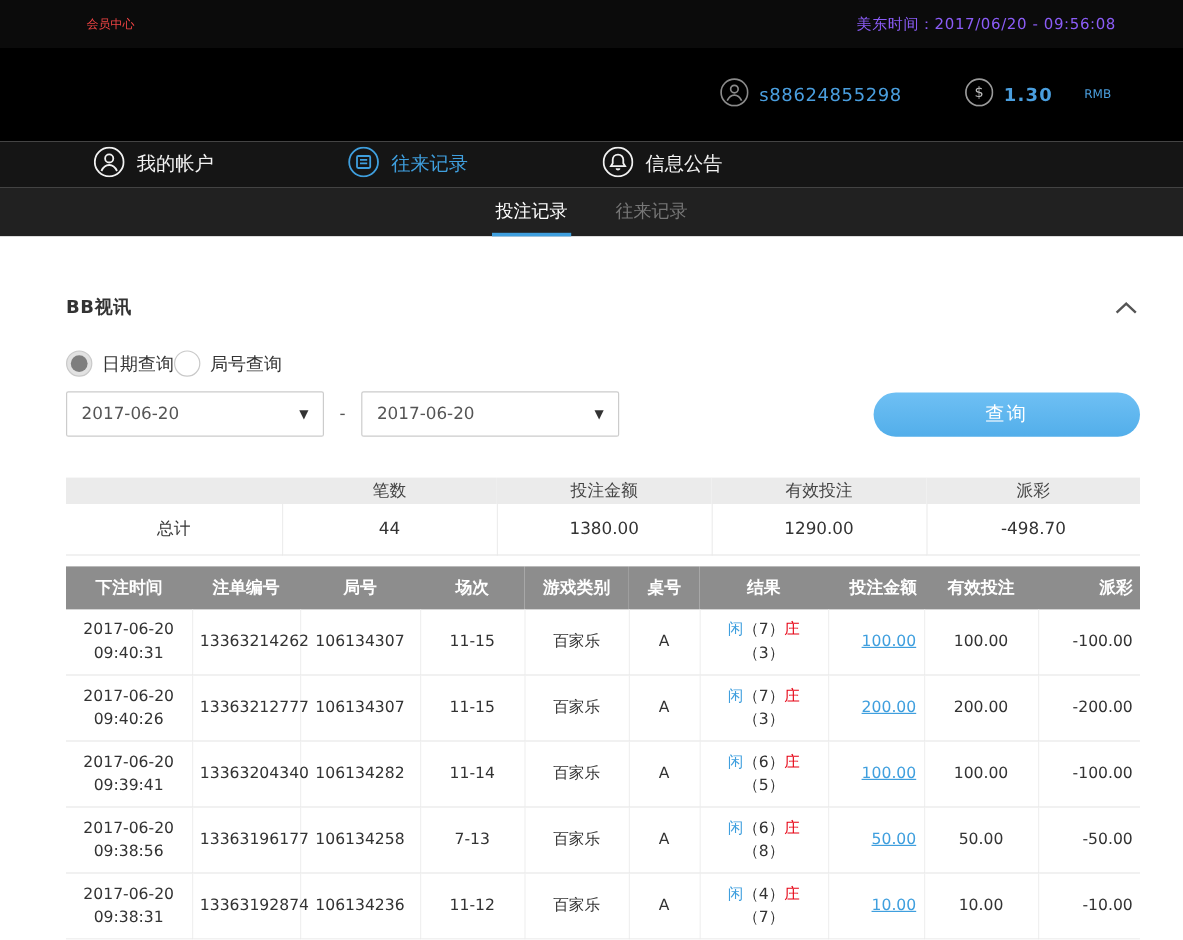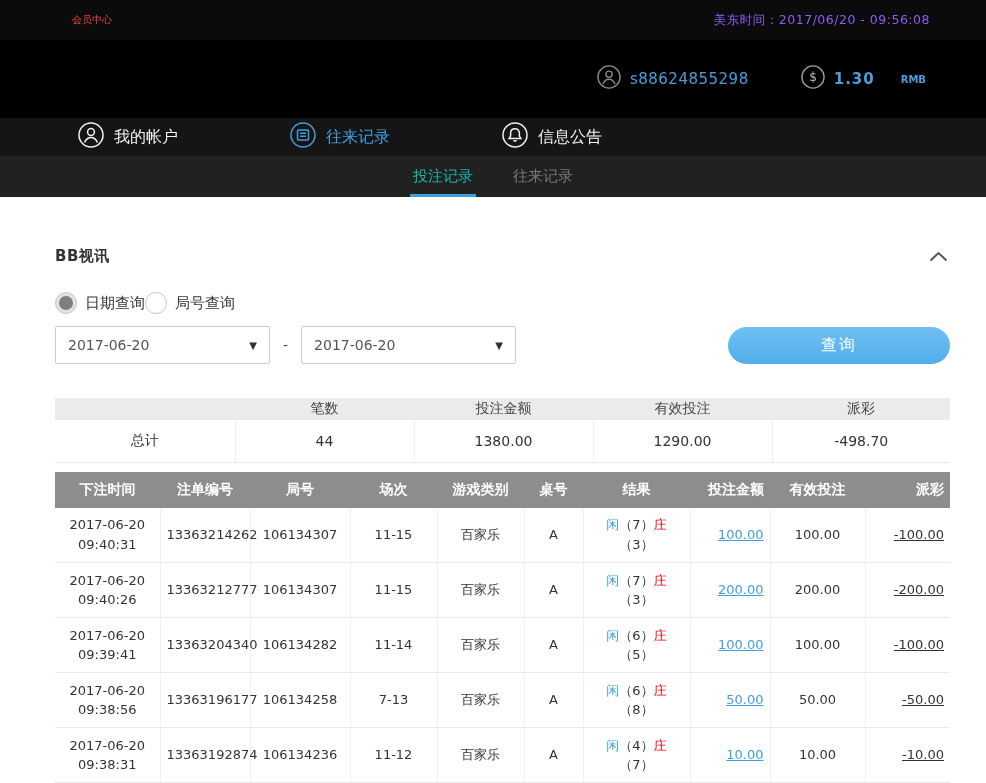--- a/index.html
+++ b/index.html
@@ -12,34 +12,34 @@
   .topbar-title { color:#ef4444; font-size:10px; }
   .topbar-time { color:#8b5cf6; font-size:12.5px; letter-spacing:.5px; }
 
   
   .header { height:78px; background:#000; display:flex; align-items:center;
     justify-content:flex-end; padding-right:60px; }
   .hblock { display:flex; align-items:center; gap:9px; }
   .user-block { margin-right:52px; }
   .username { color:#4a9ede; font-size:15px; letter-spacing:.5px; }
   .balance { color:#4a9ede; font-size:15px; font-weight:bold; letter-spacing:1px; }
-  .currency { color:#4a9ede; font-size:10px; margin-left:2px; font-weight:bold;padding-left:15px; }
+  .currency { color:#4a9ede; font-size:10px; margin-left:2px; font-weight:normal;padding-left:15px; }
 
   
   .nav { height:38px; background:#151515; display:flex; align-items:center; padding-left:78px; }
   .nav-item { display:flex; align-items:center; gap:10px; color:#f2f2f2; font-size:16px;
     margin-right:112px; cursor:pointer; }
   .nav-item.active { color:#3f9fde; }
 
   
   .subnav { height:41px; background:#212121; display:flex; align-items:stretch;
     justify-content:center; gap:34px; }
   .tab { font-size:15px; color:#777; display:flex; align-items:center; padding:0 3px;
     position:relative; cursor:pointer; }
-  .tab.active { color:#14b8a6; }
+  .tab.active { color:#ffffff; }
   .tab.active::after { content:""; position:absolute; left:0; right:0; bottom:0;
     height:3px; background:#3f9fde; }
 
   
   .content { padding:50px 36px 0 55px; background:#fff; }
   .section-head { display:flex; align-items:center; justify-content:space-between; }
   .section-title { font-size:15px; font-weight:bold; color:#333; letter-spacing:.5px; }
   .collapse-btn { background:none; border:none; cursor:pointer; padding:2px; line-height:0; }
 
   
@@ -71,21 +71,21 @@
     color:#333; border-bottom:1px solid #e8e8e8; border-right:1px solid #ededed; }
   .summary-table td:last-child { border-right:none; }
 
   
   .bet-table { width:100%; margin-top:9px; border-collapse:collapse; table-layout:fixed; }
   .bet-table th { background:#8d8d8d; color:#fff; font-weight:bold; font-size:14px;
     height:36px; text-align:center; padding:0 6px; }
   .bet-table td { background:#fff; font-size:13px; color:#333; text-align:center;
     height:55px; border-bottom:1px solid #e8e8e8; border-right:1px solid #f0f0f0;
     padding:4px 6px; line-height:1.5; }
-  .bet-table td:last-child { border-right:none;text-decoration:underline; }
+  .bet-table td:last-child { border-right:none; }
   .bet-table th.al-r, .bet-table td.al-r { text-align:right; }
   .cell-time { white-space:pre-line; }
   .cell-result { padding:4px 10px; }
   .txt-blue { color:#3f9fde; }
   .txt-red { color:#e60012; }
   a.bet-link { color:#3f9fde; text-decoration:underline; }
 </style>
 </head>
 <body>
 

